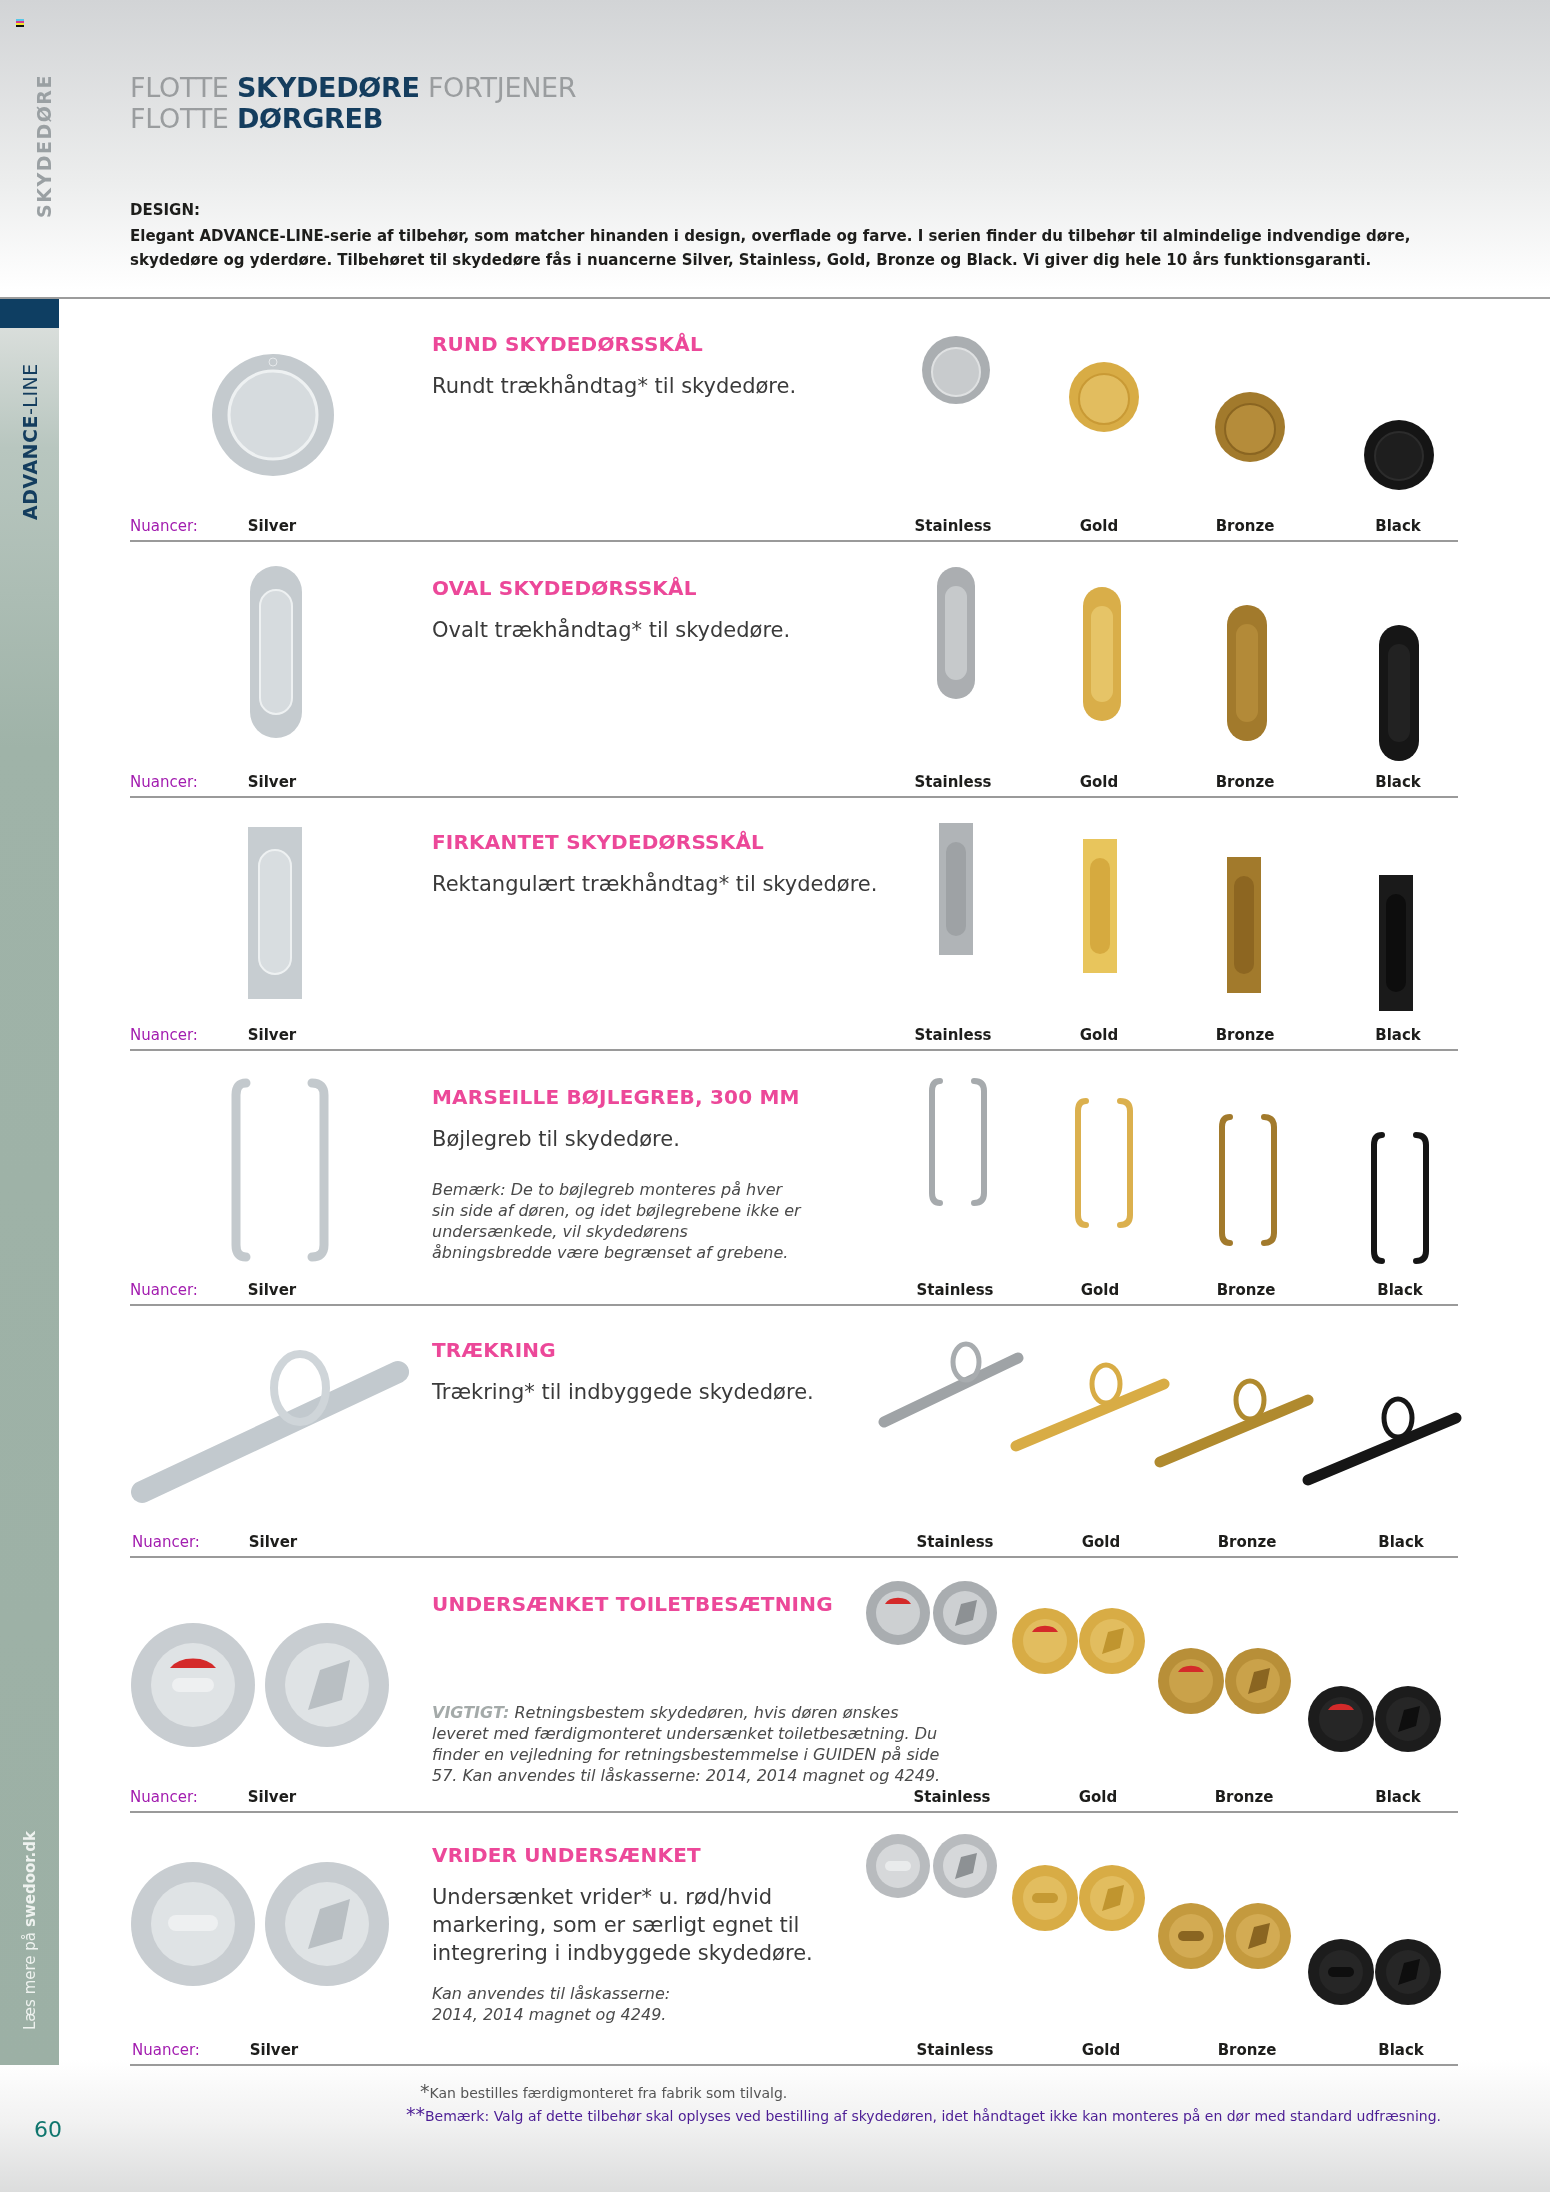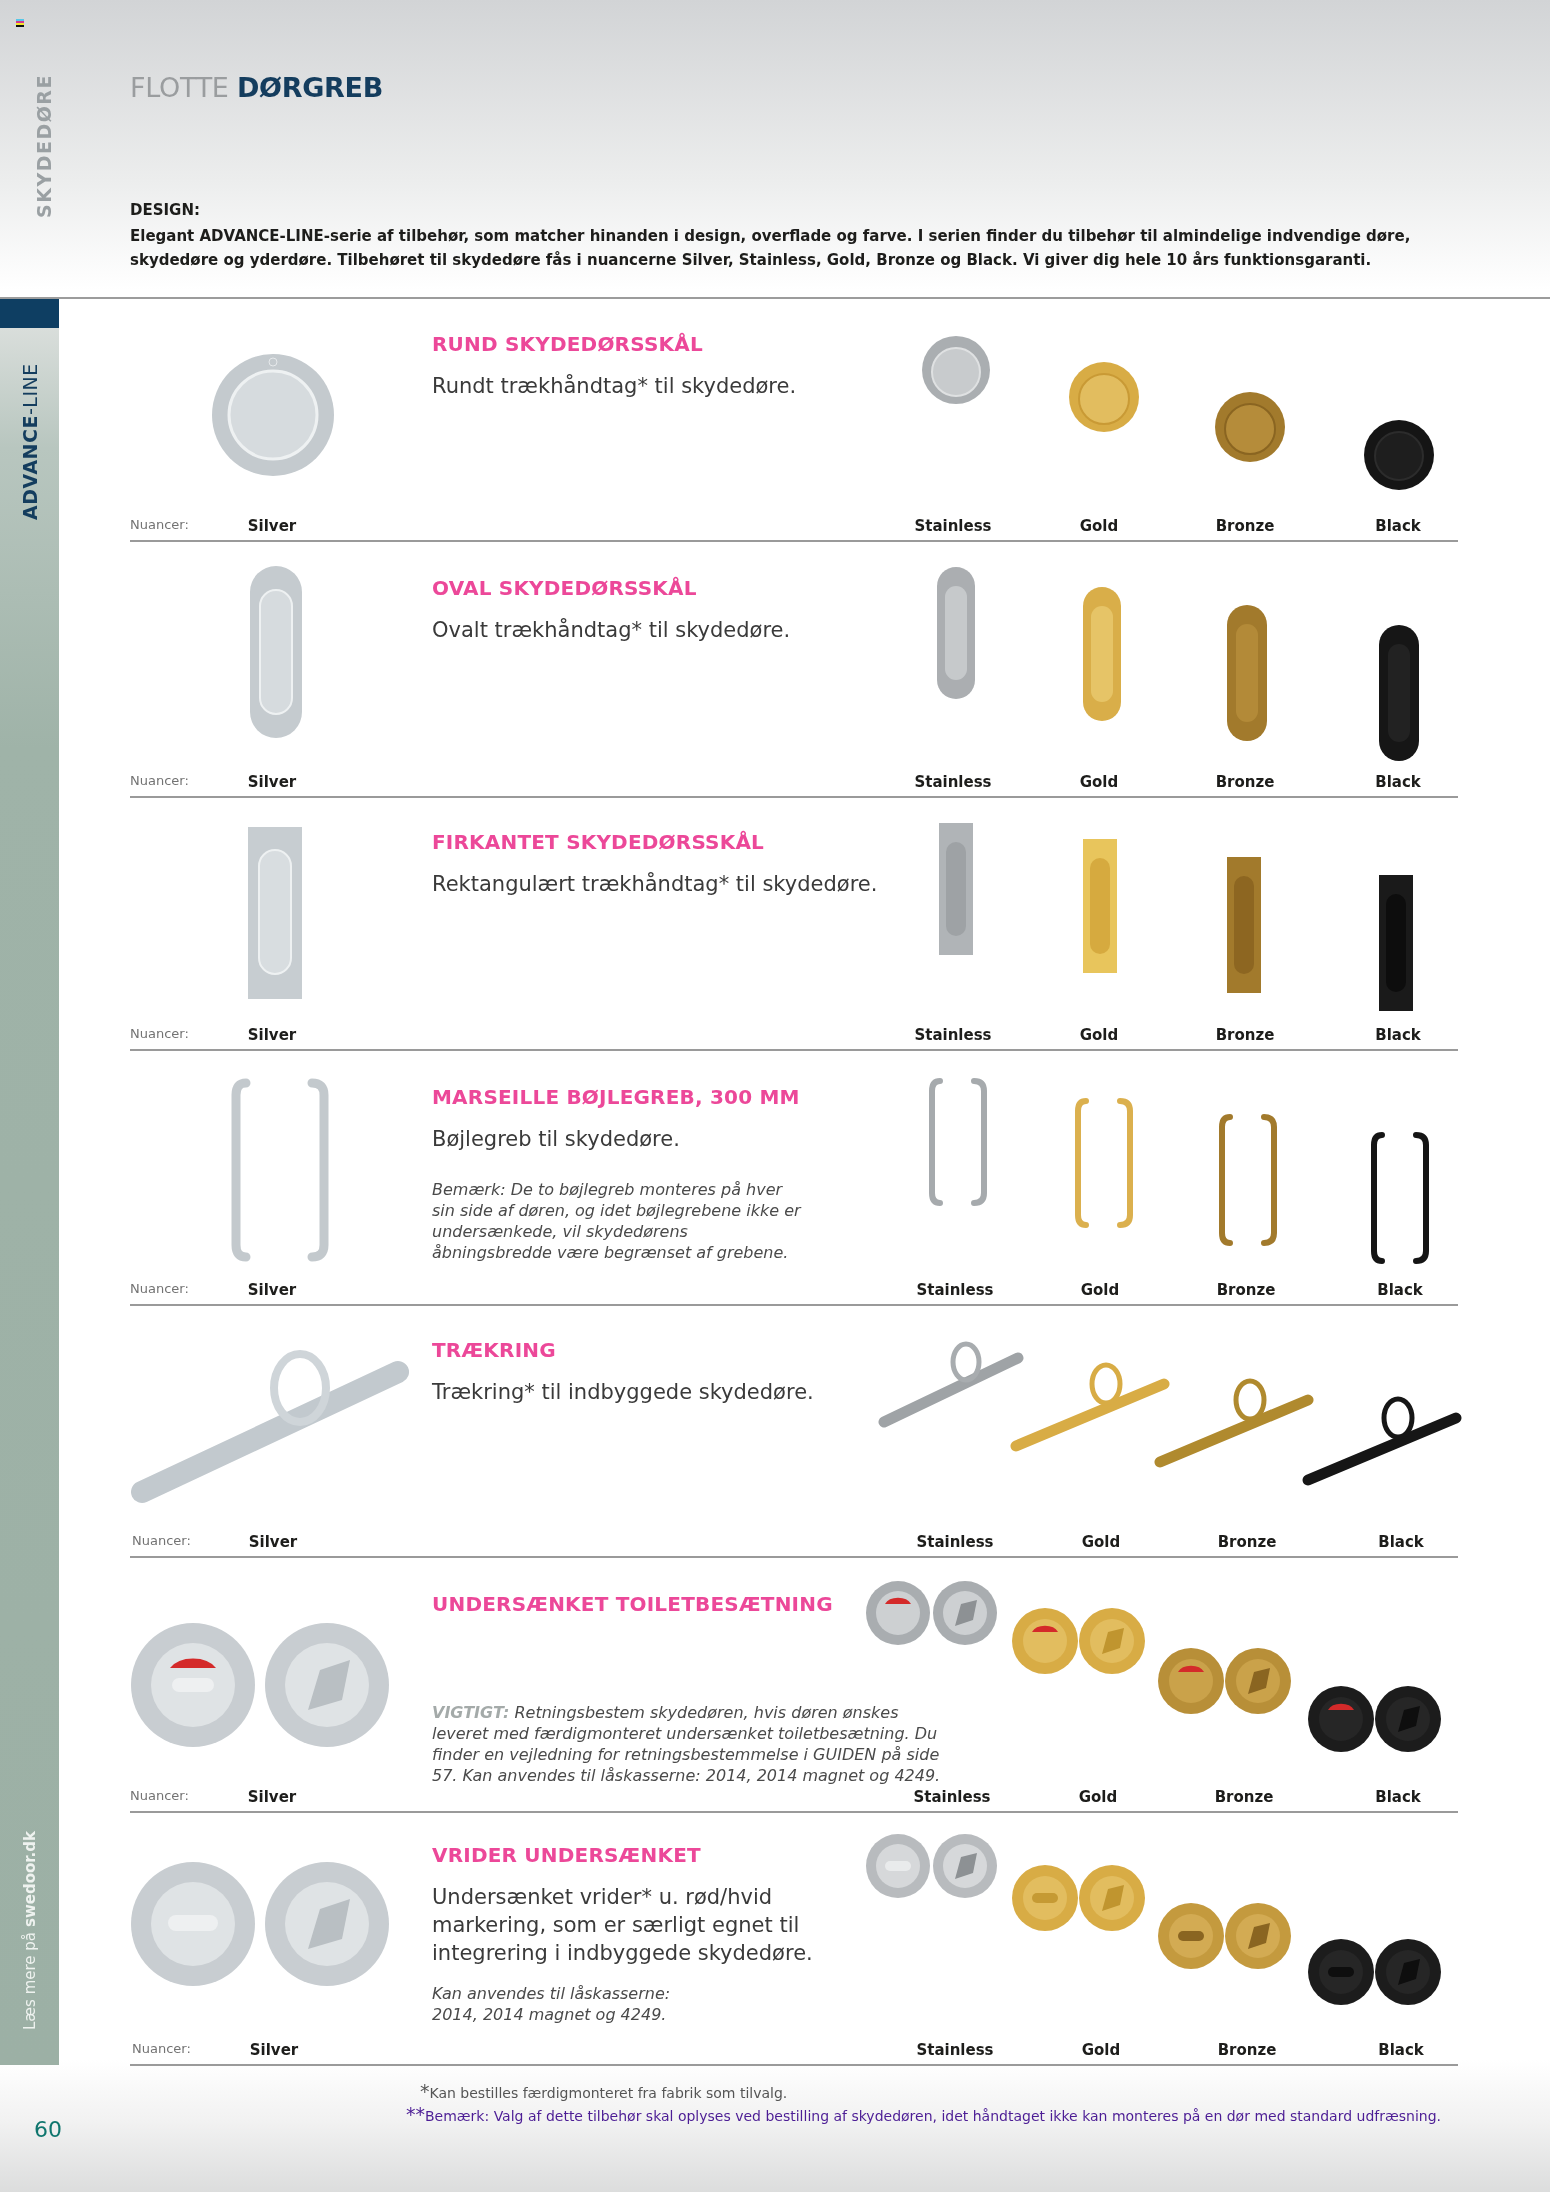--- a/index.html
+++ b/index.html
@@ -39,21 +39,21 @@
   .side-adv span.l { font-weight: normal; }
   .side-url {
     left: 0; top: 1830px; width: 59px; height: 200px;
     writing-mode: vertical-rl; transform: rotate(180deg);
     display: flex; align-items: center; justify-content: flex-start;
     font-size: 15px; color: #eef2ef;
   }
   .side-url b { font-weight: bold; }
   .row { position: absolute; left: 130px; width: 1328px; }
   .row .line { position: absolute; left: 0; bottom: 0; width: 100%; height: 2px; background: #9a9a9a; }
-  .row .nuancer { position: absolute; left: 0; font-size: 13px; color: #737373; font-weight: normal; }
+  .row .nuancer { position: absolute; left: 0; font-size: 15px; color: #a21caf; font-weight: normal; }
   .row .clabel { position: absolute; font-size: 15px; font-weight: bold; transform: translateX(-50%); white-space: nowrap; }
   .ptitle { position: absolute; left: 302px; font-size: 20px; font-weight: bold; color: #ec4899; letter-spacing: 0.2px; white-space: nowrap; }
   .pdesc { position: absolute; left: 302px; font-size: 21px; color: #3a3a3a; line-height: 28px; }
   .pnote { position: absolute; left: 302px; font-size: 16px; font-style: italic; color: #4a4a4a; line-height: 21px; }
   .pnote .vig { font-weight: bold; color: #a4aaa9; }
   .prod { position: absolute; }
   .foot1 { left: 420px; top: 2080px; font-size: 14px; color: #555; }
   .foot2 { left: 406px; top: 2103px; font-size: 14px; color: #4c1d95; }
   .foot1 .st, .foot2 .st { font-size: 19px; }
   .pagenum { left: 34px; top: 2117px; font-size: 22px; color: #0f766e; }
@@ -64,20 +64,21 @@
 <div class="abs colorbar">
   <span style="background:#55c8e8"></span>
     <span style="background:#d4358f"></span>
     <span style="background:#f4e52a"></span>
     <span style="background:#111"></span>
 </div>
 
 <div class="abs side-top">SKYDEDØRE</div>
 
 <div class="abs title">
+  <div><span>FLOTTE </span><b>SKYDEDØRE</b><span> FORTJENER</span></div>
   <div><span>FLOTTE </span><b>DØRGREB</b></div>
 </div>
 
 <div class="abs design-h">DESIGN:</div>
 <div class="abs design-b">Elegant ADVANCE-LINE-serie af tilbehør, som matcher hinanden i design, overflade og farve. I serien finder du tilbehør til almindelige indvendige døre, skydedøre og yderdøre. Tilbehøret til skydedøre fås i nuancerne Silver, Stainless, Gold, Bronze og Black. Vi giver dig hele 10 års funktionsgaranti.</div>
 
 <div class="abs top-divider"></div>
 <div class="abs blue-tab"></div>
 <div class="abs sidebar"></div>
 <div class="abs side-adv">

